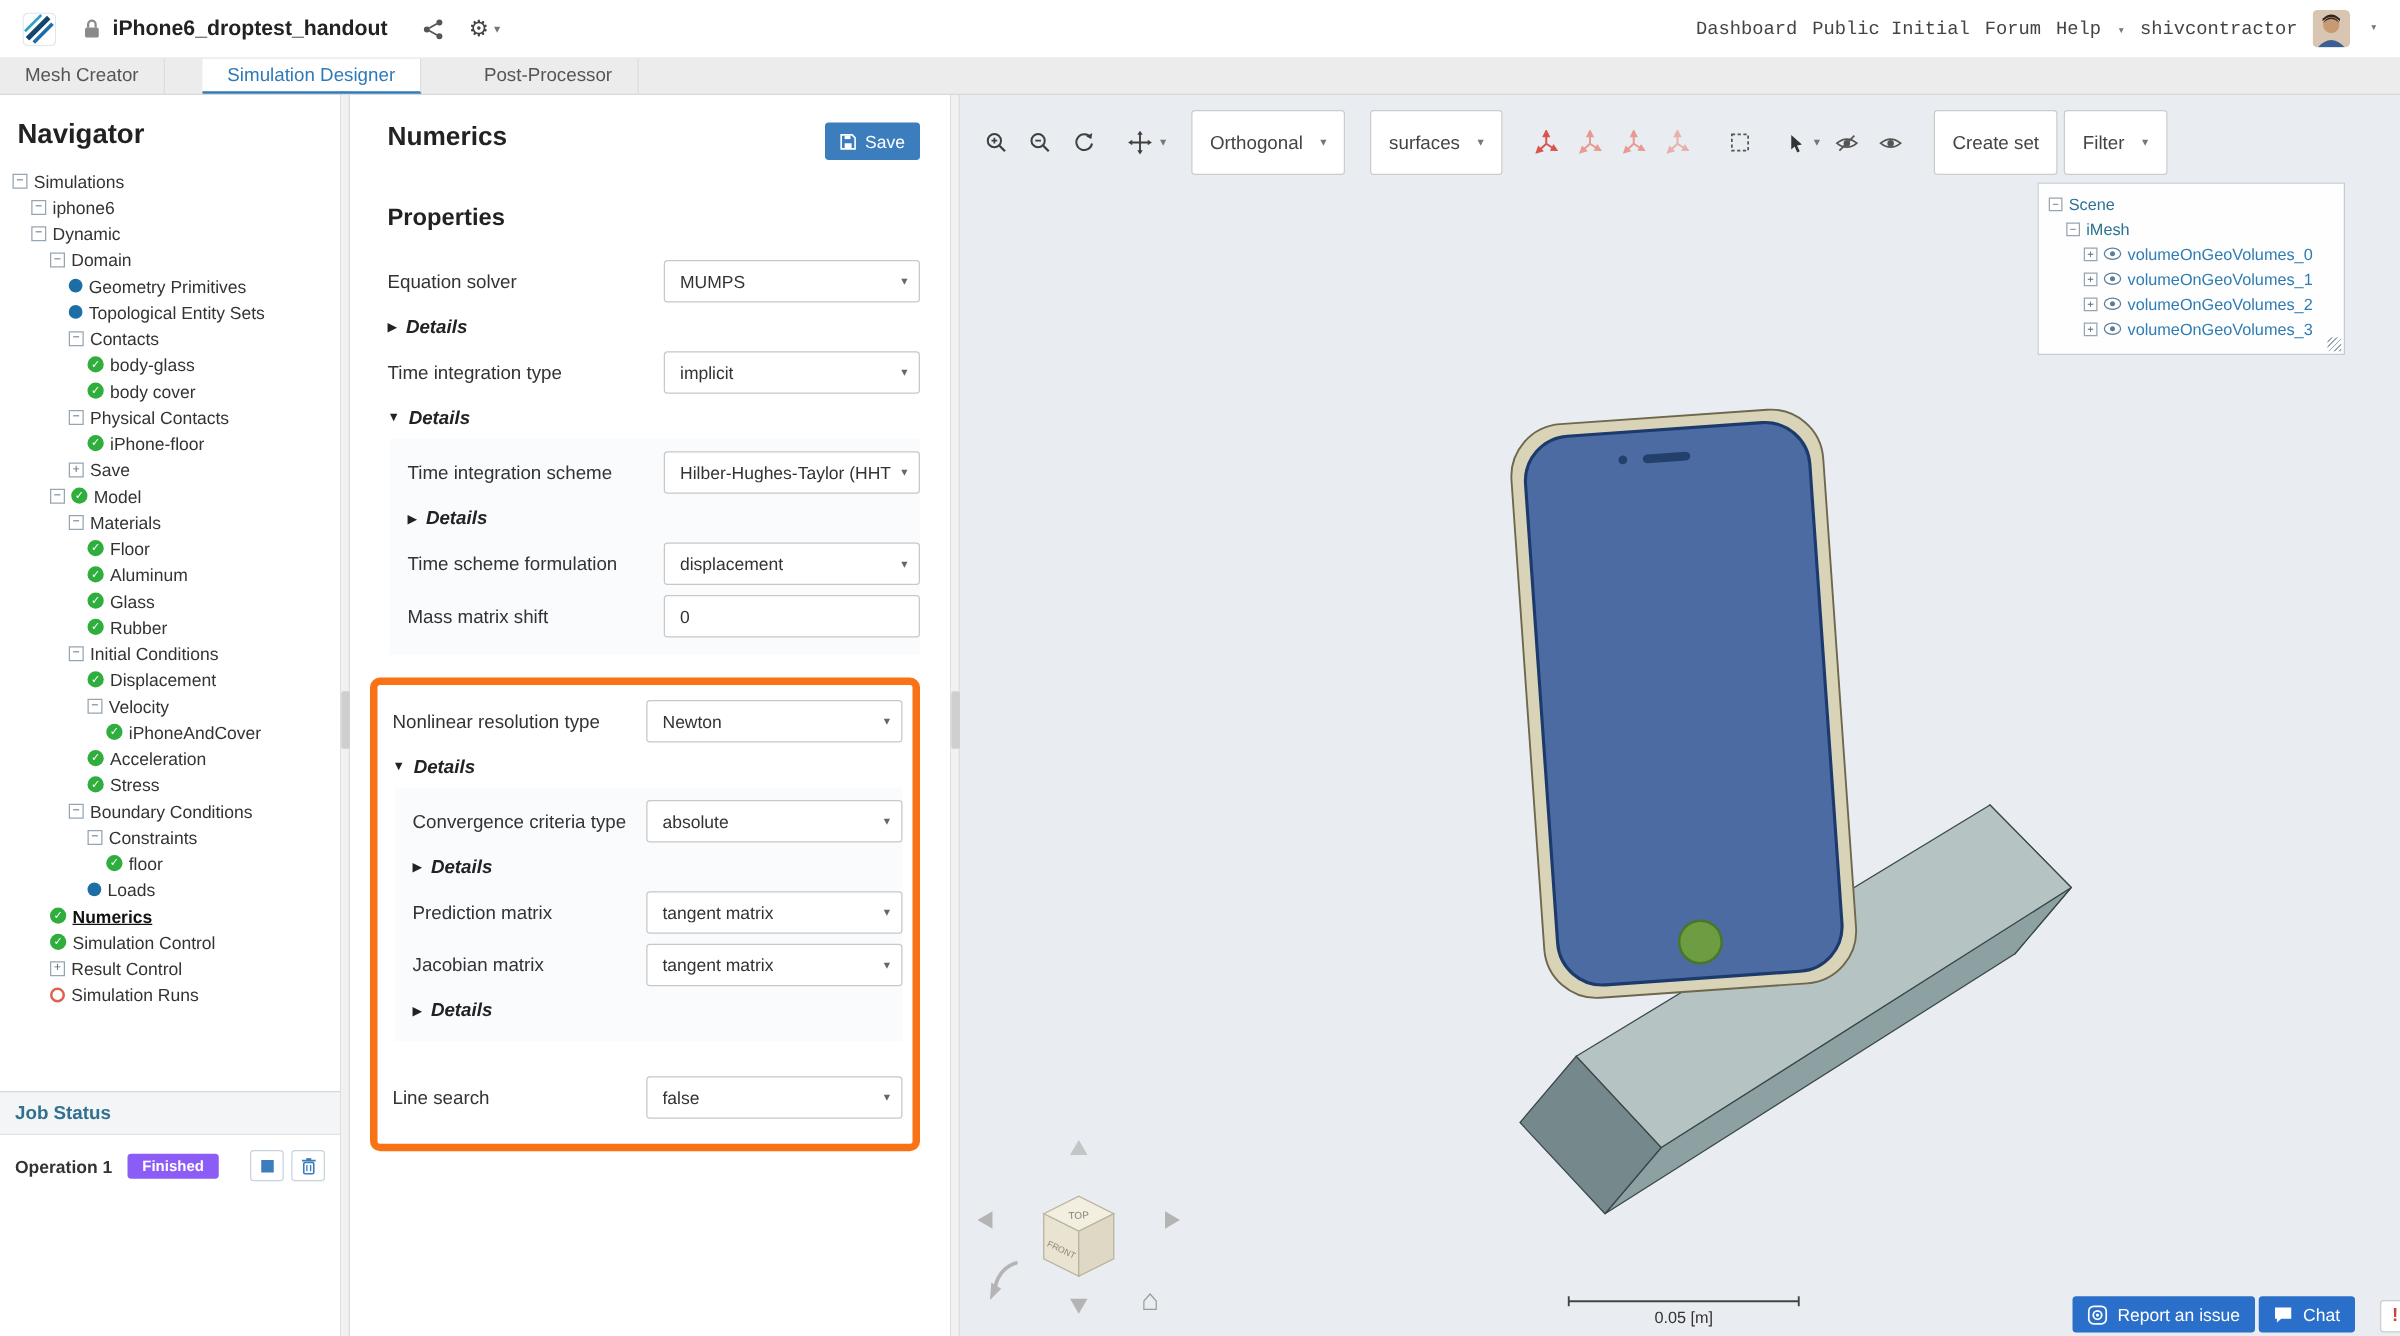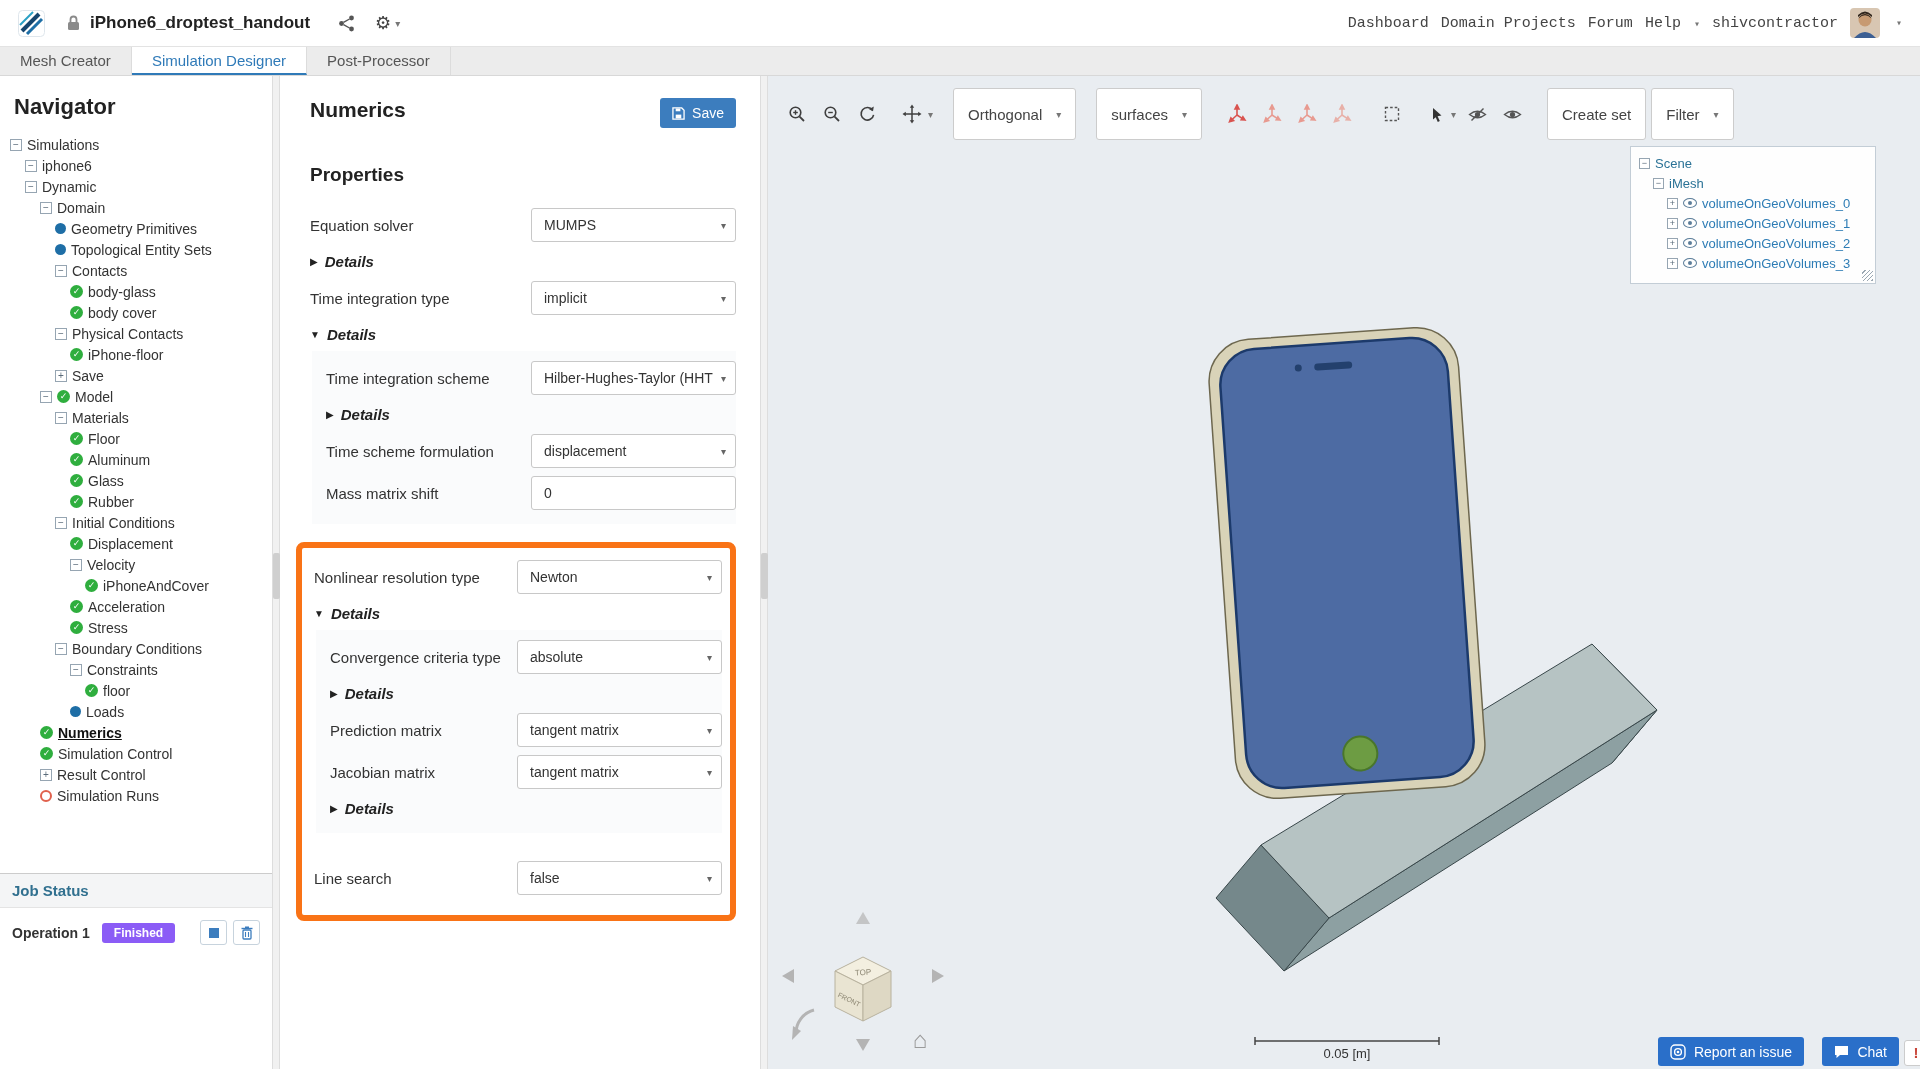--- a/index.html
+++ b/index.html
@@ -13,21 +13,21 @@
   .lock { margin-right: 10px; display: flex; }
   .proj-title { font-size: 17px; font-weight: bold; color: #222; margin-right: 28px; }
   .hdr-icon { margin-right: 20px; display: flex; align-items: center; cursor: pointer; }
   .gear-glyph { font-size: 18px; color: #444; }
   .caret { font-size: 10px; color: #777; margin-left: 4px; }
   .hdr-right { margin-left: auto; display: flex; align-items: center; gap: 12px; font-family: Liberation Mono, monospace; }
   .hdr-link { font-size: 15px; color: #444; cursor: pointer; white-space: nowrap; }
   .avatar { width: 30px; height: 30px; border-radius: 4px; overflow: hidden; }
 
   
-  .tabs { height: 29px; background: #ececec; display: flex; border-bottom: 1px solid #d8d8d8; }
+  .tabs { height: 29px; background: #ececec; display: flex; border-bottom: 1px solid #d8d8d8; gap: 30px; }
   .tab { padding: 0 20px; line-height: 28px; font-size: 15px; color: #555;
     border-right: 1px solid #dcdcdc; cursor: pointer; }
   .tab.active { background: #fff; color: #2f7ab8; border-bottom: 2px solid #2f7ab8; }
 
   
   .main { display: flex; height: 993px; }
   .navigator { width: 273px; border-right: 1px solid #ddd; display: flex; flex-direction: column; background: #fff; }
   .splitter { width: 7px; background: #f1f1f1; border-right: 1px solid #ddd; position: relative; }
   .splitter .handle { position: absolute; top: 48%; left: 0; width: 7px; height: 46px;
     background: #cfcfcf; border-radius: 2px; cursor: col-resize; }
@@ -113,21 +113,21 @@
     background: repeating-linear-gradient(135deg, transparent 0 2px, #9aa7b2 2px 3px); cursor: nwse-resize; }
 
   
   .scene-svg { position: absolute; inset: 0; width: 100%; height: 100%; }
 
   
   .report-btn, .chat-btn { position: absolute; bottom: 3px; height: 29px; background: #2a6fc9;
     color: #fff; border: none; border-radius: 3px; font-family: inherit; font-size: 14px;
     display: flex; align-items: center; gap: 8px; padding: 0 12px; cursor: pointer; z-index: 7; }
   .report-btn { right: 116px; }
-  .chat-btn { right: 21px; }
+  .chat-btn { right: 36px; }
   .alert-box { position: absolute; right: -8px; bottom: 3px; width: 24px; height: 26px;
     background: #fff; border: 1px solid #ccc; border-radius: 3px; color: #c9463a;
     font-weight: bold; font-size: 15px; text-align: center; line-height: 24px; z-index: 7; }
 </style>
 </head>
 <body>
 
 <div class="header">
   <svg class="logo" viewBox="0 0 27 27">
     <rect x="0.5" y="0.5" width="26" height="26" rx="4" fill="#fff" stroke="#dfe6ec"></rect>
@@ -150,21 +150,21 @@
       <line x1="5.5" y1="7.4" x2="11.5" y2="4" stroke="#555" stroke-width="1.4"></line>
       <line x1="5.5" y1="9.6" x2="11.5" y2="13" stroke="#555" stroke-width="1.4"></line>
     </svg>
   </span>
   <span class="hdr-icon">
     <span class="gear-glyph">⚙</span>
     <span class="caret">▾</span>
   </span>
   <div class="hdr-right">
     <span class="hdr-link">Dashboard</span>
-    <span class="hdr-link">Domain Projects</span>
+    <span class="hdr-link">Public Initial</span>
     <span class="hdr-link">Forum</span>
     <span class="hdr-link">
       <span>Help</span>
       <span class="caret">▾</span>
     </span>
     <span class="hdr-link">shivcontractor</span>
     <span class="avatar">
       <svg width="30" height="30" viewBox="0 0 30 30">
         <rect width="30" height="30" fill="#d8c6b2"></rect>
         <circle cx="15" cy="12" r="6.5" fill="#c79a72"></circle>

